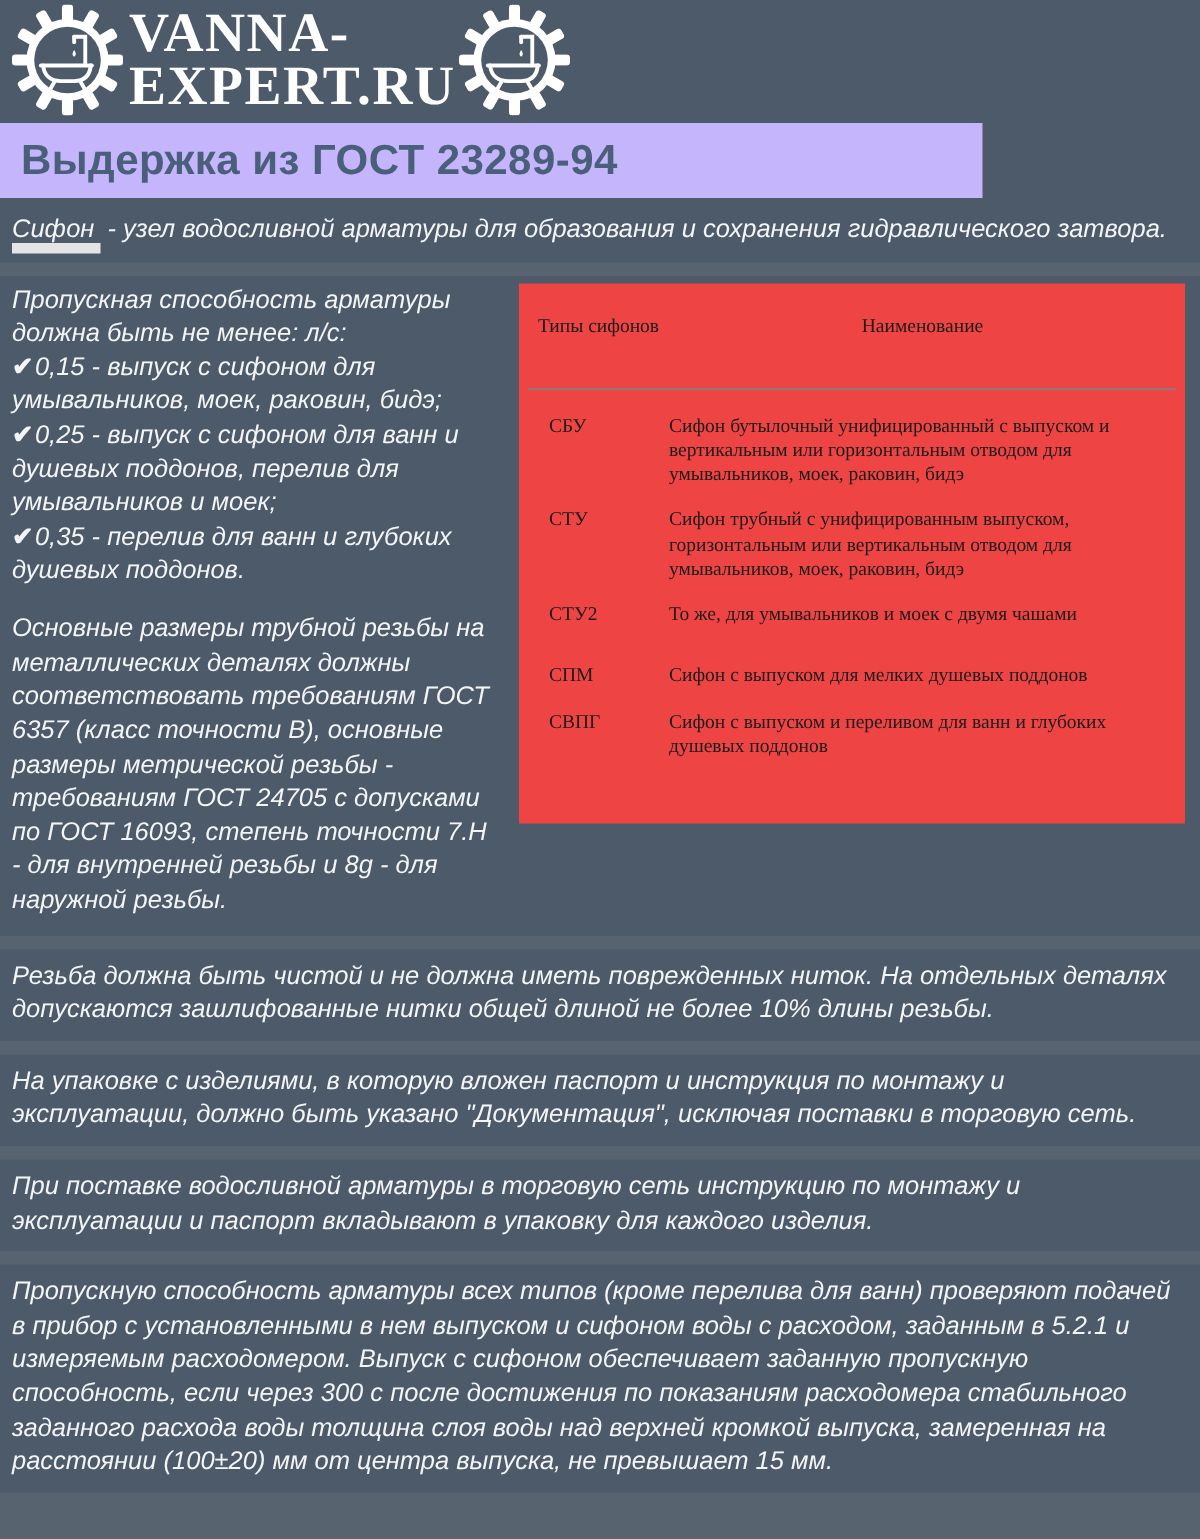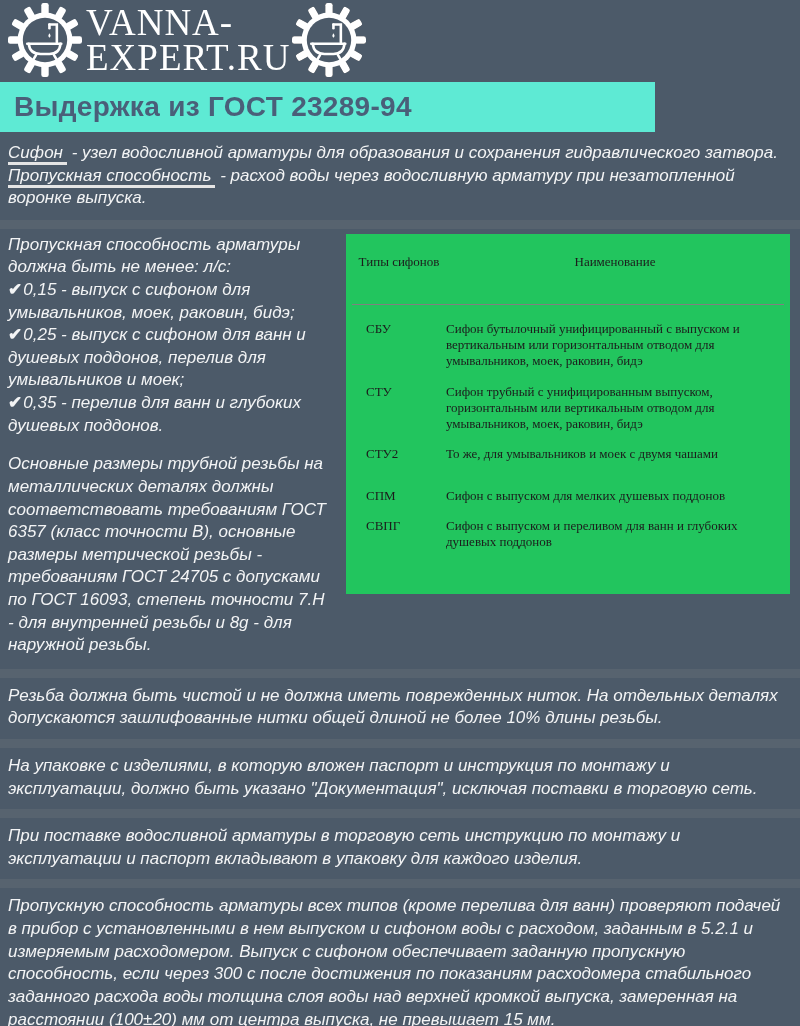--- a/index.html
+++ b/index.html
@@ -18,75 +18,75 @@
   .site-header{
     height:80px;
     display:flex;
     align-items:center;
     padding-left:8px;
   }
   .gear{width:74px;height:74px;flex:0 0 auto;}
   .logo-text{
     color:#fff;
     font-family:"Liberation Serif", serif;
-    font-weight:normal;
+    font-weight:bold;
     font-size:37px;
     line-height:.95;
     letter-spacing:1px;
     margin:0 2px 0 4px;
     white-space:nowrap;
   }
 
   
   .title-section{padding:2px 0 3px;}
   .title-bar{
     width:655px;
     height:50px;
-    background:#5eead4;
+    background:#c4b5fd;
     display:flex;
     align-items:center;
   }
   .title-bar h1{
     margin:0 0 0 14px;
     font-size:28px;
     font-weight:bold;
     color:#4a5f79;
     letter-spacing:.3px;
   }
 
   
   .rtext{
     color:#f3f4f5;
     font-style:italic;
     font-size:17px;
     line-height:1.33;
   }
   .defs{padding:7px 10px 10px 8px;}
   .defs .term{
-    border-bottom:3px solid #e5e5e5;
+    border-bottom:7px solid #e5e5e5;
     padding-right:4px;
   }
 
   
   .twocol{
     display:flex;
     align-items:flex-start;
     padding:5px 10px 12px 8px;
     min-height:368px;
     box-sizing:border-box;
   }
   .leftcol{flex:1 1 auto; padding-right:10px; max-width:326px;}
   .leftcol .bullet .check{font-style:normal;font-weight:bold;margin-right:1px;}
   .leftcol .para2{margin-top:16px;}
 
   .table-box{
     flex:0 0 444px;
     width:444px;
     min-height:360px;
-    background:#22c55e;
+    background:#ef4444;
     box-sizing:border-box;
     padding:12px 6px 10px;
     margin-left:2px;
   }
   table.siphons{
     width:100%;
     border-collapse:collapse;
     font-family:"Liberation Serif", serif;
     font-size:13px;
     color:#1c1c1c;
@@ -189,21 +189,20 @@
   </header>
 
   <div class="title-section">
     <div class="title-bar">
       <h1>Выдержка из ГОСТ 23289-94</h1>
     </div>
   </div>
 
   <div class="defs rtext">
       <div class="def-line"><span class="term">Сифон</span><span> - узел водосливной арматуры для образования и сохранения гидравлического затвора.</span></div>
-      <div class="def-line"><span class="term">Пропускная способность</span><span> - расход воды через водосливную арматуру при незатопленной воронке выпуска.</span></div>
     </div>
 </div>
 
 <div class="block sect twocol">
   <div class="leftcol rtext">
     <div>Пропускная способность арматуры должна быть не менее: л/с:</div>
     <div id="capacity-list">
         <div class="bullet"><span class="check">✔</span><span>0,15 - выпуск с сифоном для умывальников, моек, раковин, бидэ;</span></div>
         <div class="bullet"><span class="check">✔</span><span>0,25 - выпуск с сифоном для ванн и душевых поддонов, перелив для умывальников и моек;</span></div>
         <div class="bullet"><span class="check">✔</span><span>0,35 - перелив для ванн и глубоких душевых поддонов.</span></div>

